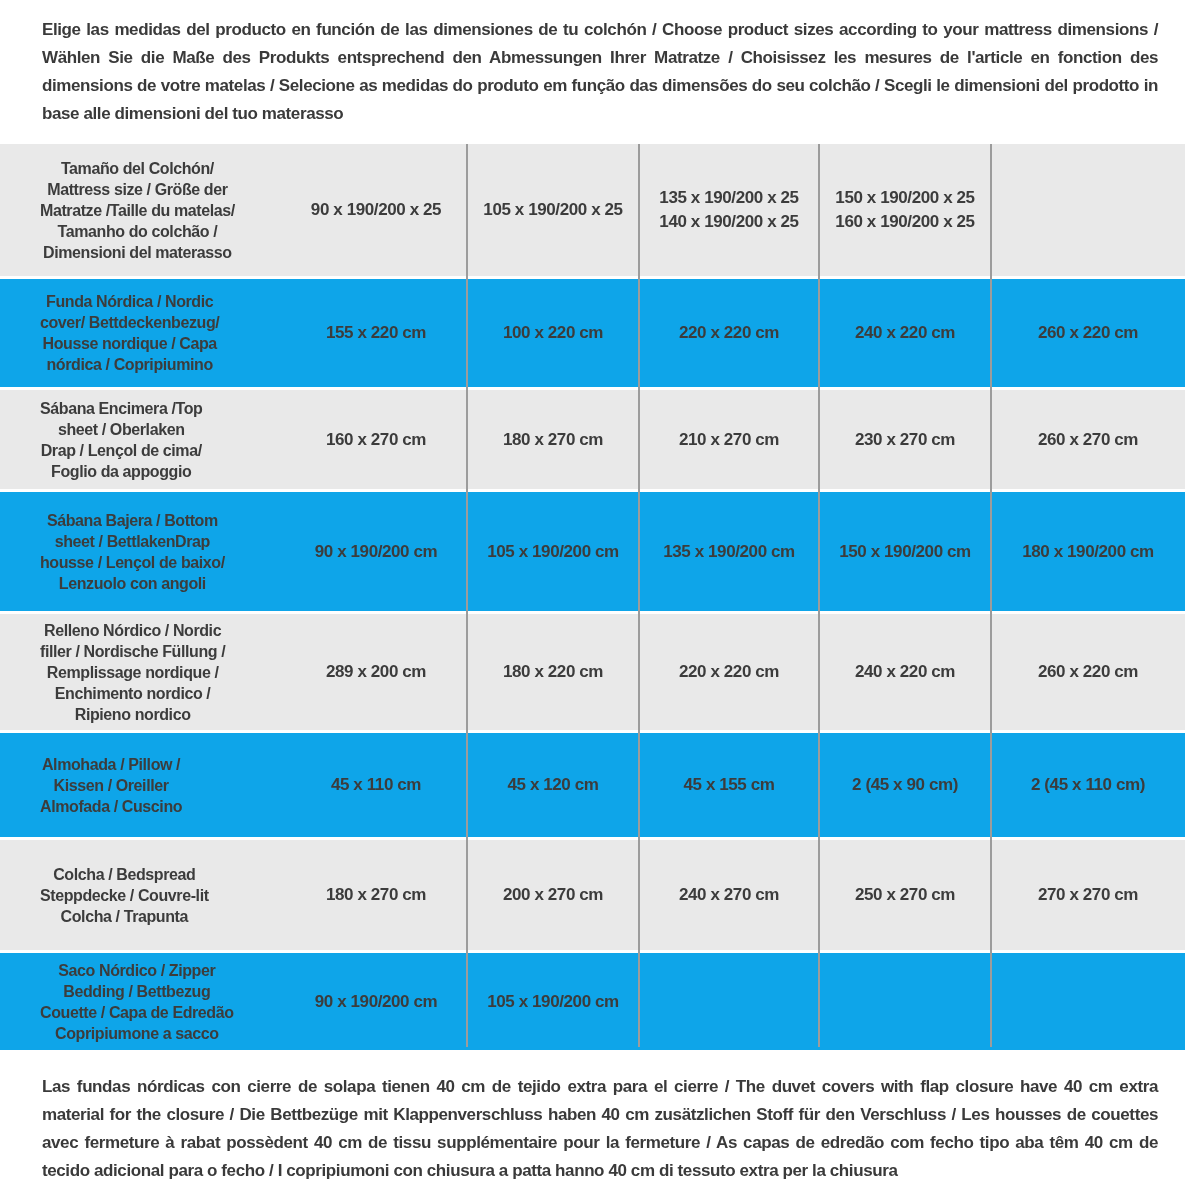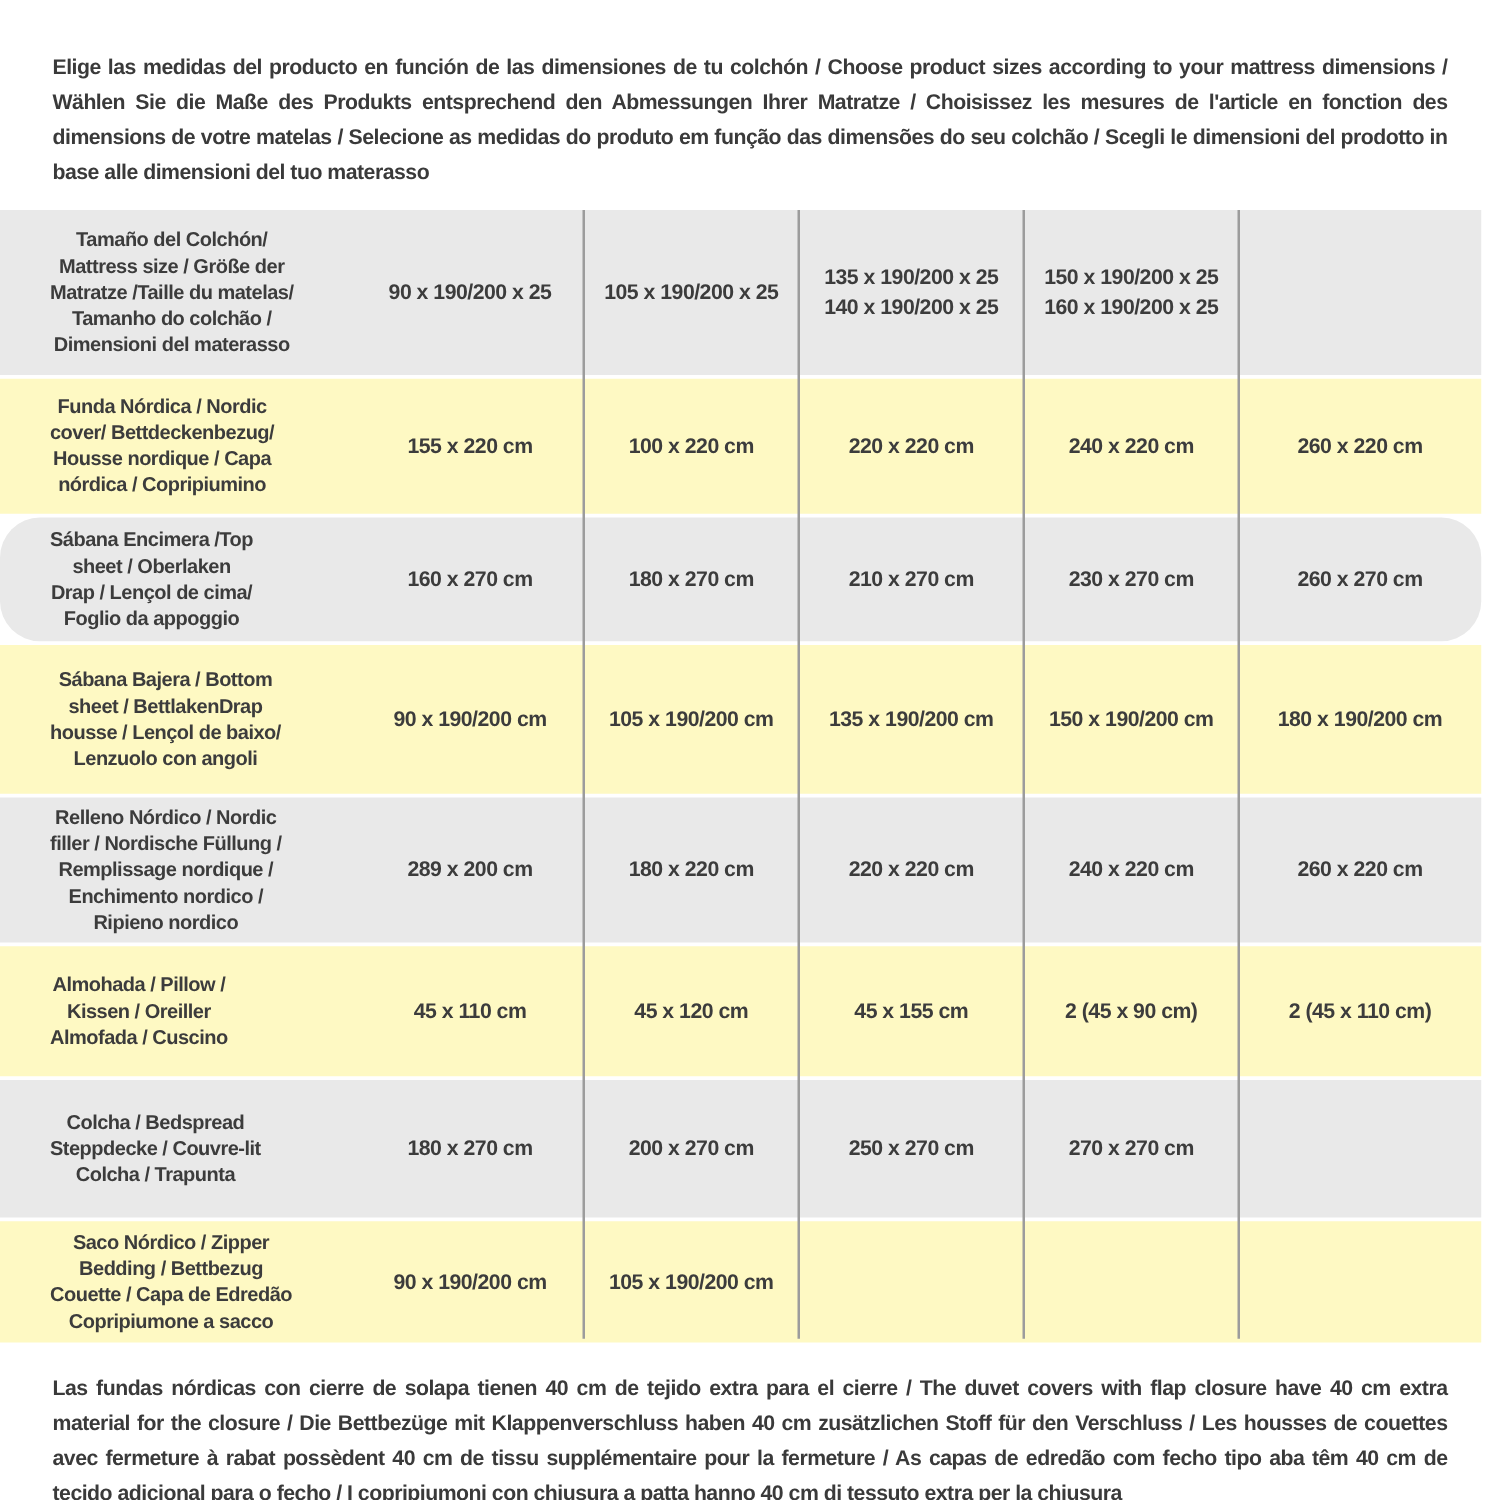--- a/index.html
+++ b/index.html
@@ -12,38 +12,38 @@
   .page { width: 1200px; height: 1200px; position: relative; }
 
   .intro, .footnote {
     padding: 0 42px;
     font-size: 17px;
     line-height: 28px;
     letter-spacing: -0.4px;
     text-align: justify;
     color: #3a3a3a;
   }
-  .intro { padding-top: 40px; }
+  .intro { padding-top: 16px; }
   .footnote { padding-top: 20px; }
 
   .size-table {
     position: relative;
     margin-top: 16px;
     width: 1185px;
   }
   .row {
     display: grid;
     grid-template-columns: 285px 182px 172px 180px 172px 194px;
     margin-bottom: 3px;
-    background: #fef9c3;
+    background: #0ea5e9;
   }
   .row.gray { background: #e9e9e9; }
   .r0 { min-height: 132px; }
   .r1 { min-height: 108px; }
-  .r2 { min-height: 99px; border-radius: 32px; }
+  .r2 { min-height: 99px; }
   .r3 { min-height: 119px; }
   .r4 { min-height: 116px; }
   .r5 { min-height: 104px; }
   .r6 { min-height: 110px; }
   .r7 { min-height: 97px; }
 
   .cell {
     display: flex;
     align-items: center;
     white-space: pre-line;
@@ -158,20 +158,21 @@
       <div class="cell val">2 (45 x 90 cm)</div>
       <div class="cell val">2 (45 x 110 cm)</div>
     </div>
 
     <div class="row gray r6">
       <div class="cell label">Colcha / Bedspread
 Steppdecke / Couvre-lit
 Colcha / Trapunta</div>
       <div class="cell val">180 x 270 cm</div>
       <div class="cell val">200 x 270 cm</div>
+      <div class="cell val">240 x 270 cm</div>
       <div class="cell val">250 x 270 cm</div>
       <div class="cell val">270 x 270 cm</div>
     </div>
 
     <div class="row r7">
       <div class="cell label">Saco Nórdico / Zipper
 Bedding / Bettbezug
 Couette  / Capa de Edredão
 Copripiumone a sacco</div>
       <div class="cell val">90 x 190/200 cm</div>

